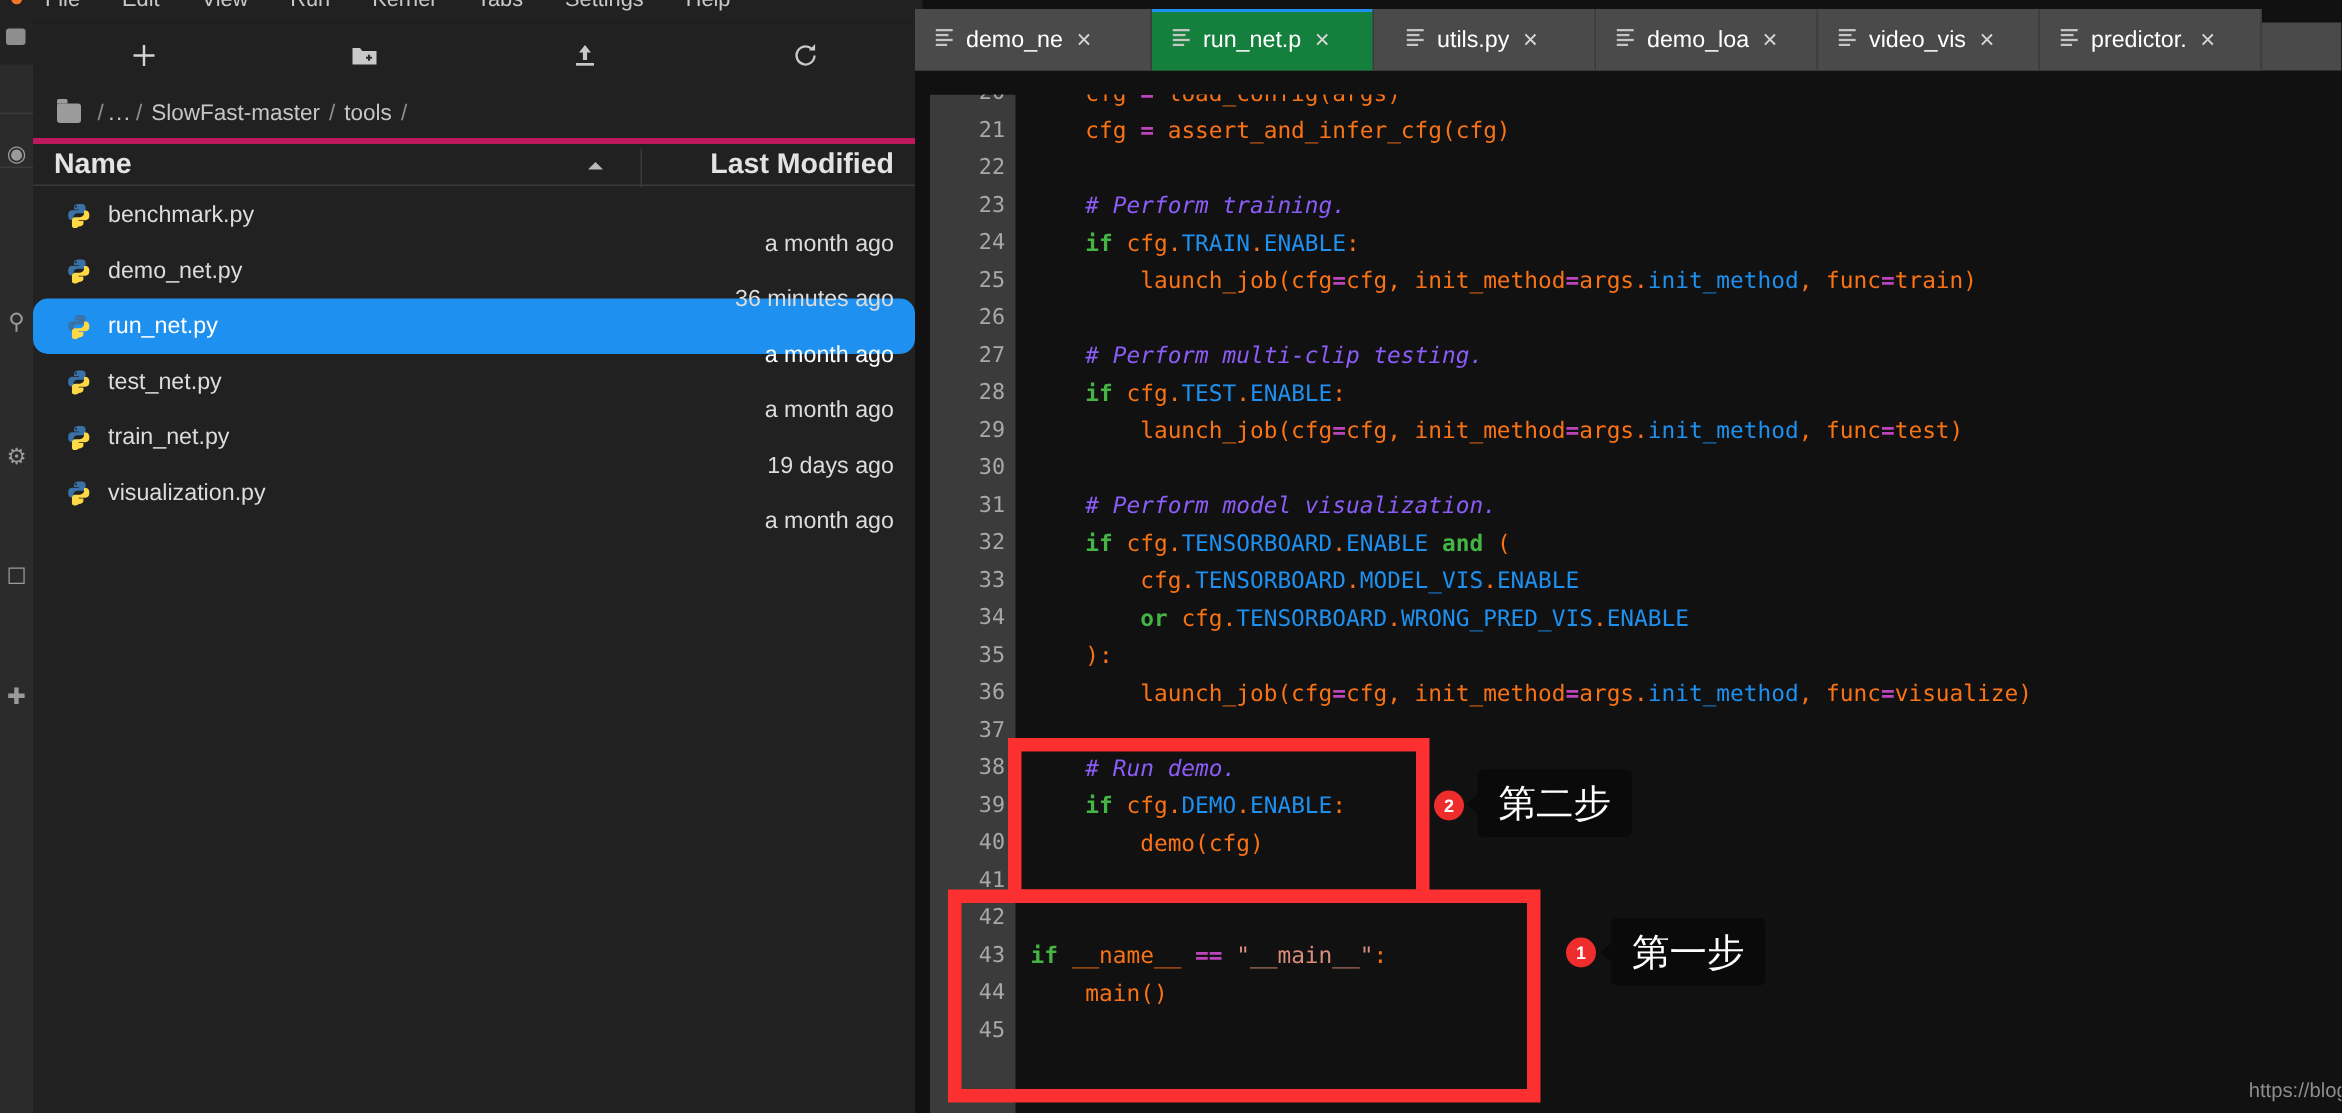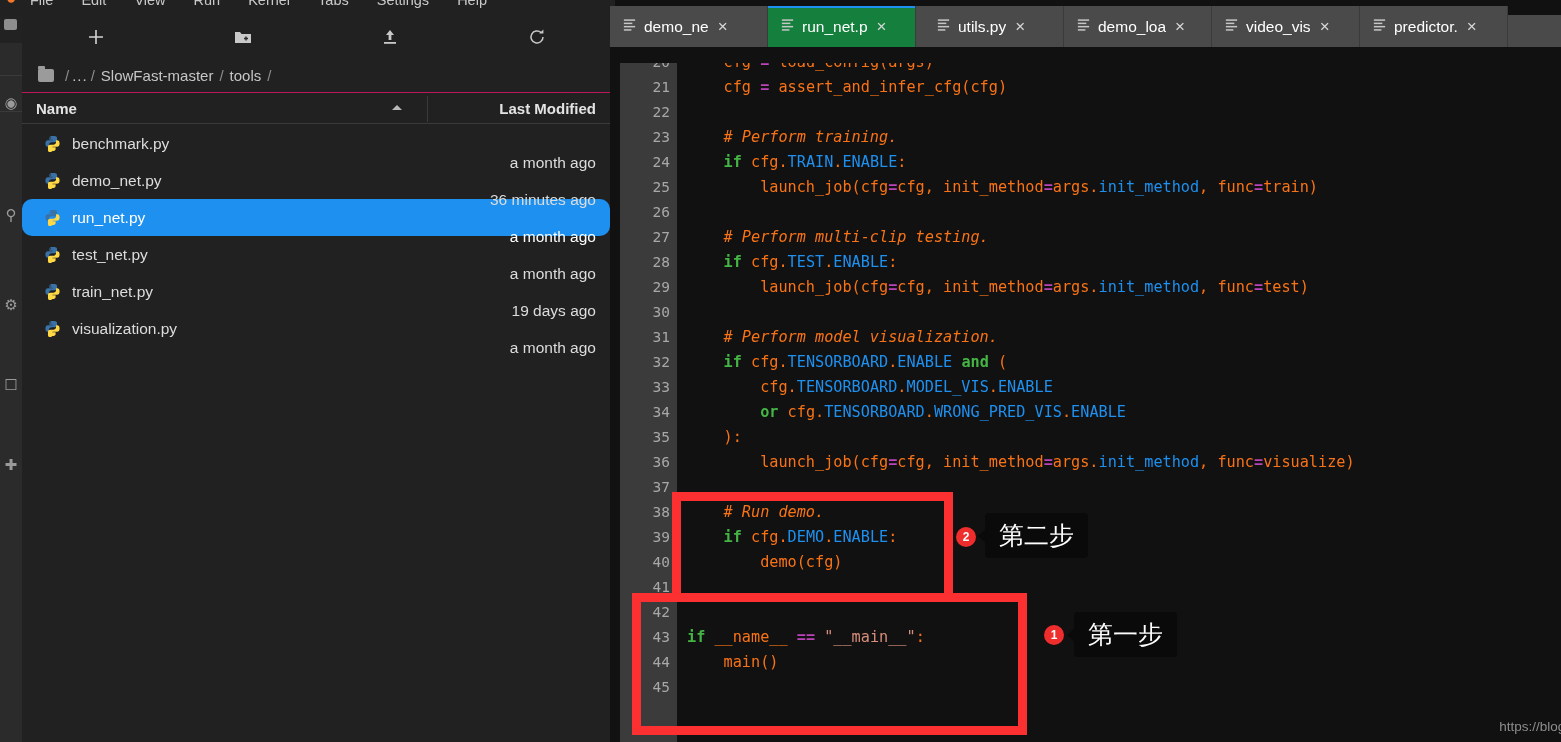--- a/index.html
+++ b/index.html
@@ -76,23 +76,23 @@
   .fb-crumb .folder-ic:before {
     content:""; position:absolute; left:0; top:-3px; width:7px; height:3px;
     background:#9b9b9b; border-radius:1px 1px 0 0;
   }
   .fb-crumb .seg { margin: 0 3px; }
   .fb-crumb .sep { color: #8e8e8e; margin: 0 3px; }
   .fb-crumb .dots { letter-spacing: 1px; color: #c6c6c6; }
 
   .fb-head {
     position: absolute; left: 0; top: 77px; width: 588px; height: 32px;
-    border-top: 1px solid #be185d; border-bottom: 1px solid #3a3a3a;
+    border-top: 4px solid #be185d; border-bottom: 1px solid #3a3a3a;
     display: flex; align-items: center;
-    font-size: 15px; font-weight: bold; color: #e3e3e3;
+    font-size: 19px; font-weight: bold; color: #e3e3e3;
   }
   .fb-head .hname { position: absolute; left: 14px; }
   .fb-head .hsort {
     position: absolute; left: 370px; top: 12px;
     width: 0; height: 0; border-left: 5px solid transparent;
     border-right: 5px solid transparent; border-bottom: 5px solid #b9b9b9;
   }
   .fb-head .hdiv {
     position: absolute; left: 405px; top: 3px; width: 1px; height: 26px;
     background: #3a3a3a;
@@ -150,21 +150,21 @@
     font-family: "DejaVu Sans Mono", monospace;
     font-size: 15.2px; line-height: 25px; white-space: pre;
   }
   .cl { position: relative; height: 25px; }
   .cl .ln {
     position: absolute; left: 10px; width: 50px; text-align: right;
     color: #a8a8a8; font-size: 14.5px;
   }
   .cl .src { position: absolute; left: 77px; color: #e8e8e8; }
 
-  .tk-com { color: #f97316; font-style: italic; }
+  .tk-com { color: #8b5cf6; font-style: italic; }
   .tk-kw  { color: #44b544; font-weight: bold; }
   .tk-op  { color: #bb44bb; font-weight: bold; }
   .tk-attr{ color: #1e90ef; }
   .tk-str { color: #d98d7a; }
   .tk-pln { color: #f97316; }
 
   
   .annobox {
     position: absolute; border: 9px solid #fc3030; pointer-events: none;
   }

